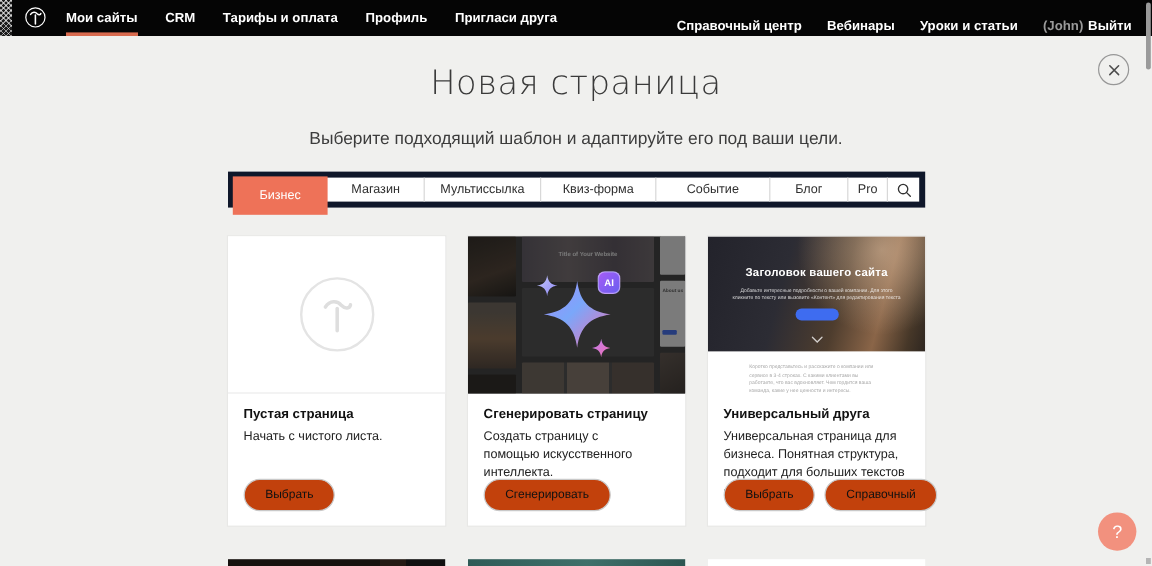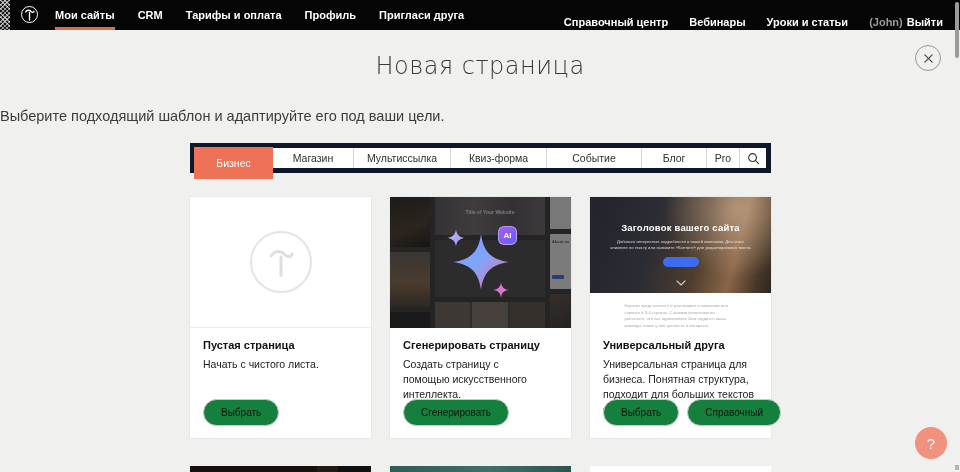--- a/index.html
+++ b/index.html
@@ -19,40 +19,40 @@
   .nav-item.active::after { content:""; position:absolute; left:0; right:0; bottom:0; height:3px; background:#d96b4f; }
   .nav-item.dim { color:#9a9a9a; font-weight:700; }
   .nav-user { display:flex; gap:4px; }
 
   
   .scrollbar { position:absolute; right:0; top:0; width:6px; height:472px; }
   .scroll-thumb { position:absolute; right:1px; top:2px; width:4px; height:56px; background:#9a9a9a; border-radius:2px; }
   .scroll-bottom { position:absolute; right:1px; bottom:2px; width:4px; height:5px; background:#b5b5b5; }
 
   
-  .page-title { position:absolute; left:0; top:52px; width:960px; text-align:center; font-size:24px; font-weight:200; letter-spacing:.5px; color:#3a3a3a; font-family:"DejaVu Sans","Liberation Sans",sans-serif; }
-  .page-subtitle { position:absolute; left:0; top:108px; width:960px; text-align:left; font-size:14.5px; color:#3c3c3c; }
+  .page-title { position:absolute; left:0; top:52px; width:960px; text-align:center; font-size:28px; font-weight:200; letter-spacing:.5px; color:#3a3a3a; font-family:"DejaVu Sans","Liberation Sans",sans-serif; }
+  .page-subtitle { position:absolute; left:0; top:108px; width:960px; text-align:center; font-size:14.5px; color:#3c3c3c; }
   .close-btn { position:absolute; left:915px; top:45px; width:26px; height:26px; border:1px solid #979797; border-radius:50%; background:transparent; display:flex; align-items:center; justify-content:center; cursor:pointer; }
 
   
   .tabs { position:absolute; left:190px; top:143px; width:581px; height:30px; display:flex; background:#fff; border:5px solid #0f172a; }
   .tab { height:100%; display:flex; align-items:center; justify-content:center; font-size:10.5px; color:#2f2f2f; border-right:1px solid #d8d8d8; cursor:pointer; }
   .tab:last-child { border-right:none; }
   .tab.active { background:#ee7258; color:#fff; margin:-1px 0 -1px -1px; height:32px; border-right:none; }
   .t0{width:79px}.t1{width:81px}.t2{width:97px}.t3{width:96px}.t4{width:95px}.t5{width:65px}.t6{width:33px}.t7{flex:1}
 
   
   .cards { position:absolute; left:190px; top:197px; width:581px; display:flex; gap:19px; }
   .card { width:181px; height:241px; background:#fff; position:relative; box-shadow:0 0 0 1px rgba(0,0,0,0.03); }
   .card-img { position:relative; width:181px; height:131px; overflow:hidden; }
   .card-body { position:relative; height:110px; padding:11px 13px; }
   .card-title { font-size:11px; font-weight:700; color:#111; margin-bottom:6px; }
   .card-desc { font-size:10.5px; line-height:1.45; color:#222; }
   .btn-row { position:absolute; left:13px; bottom:12px; display:flex; gap:8px; }
-  .pill-btn { display:inline-block; border:1px solid #c9c9c9; border-radius:14px; background:#15803d; padding:7px 17px; font-size:10px; color:#111; cursor:pointer; font-family:inherit; }
+  .pill-btn { display:inline-block; border:1px solid #c9c9c9; border-radius:14px; background:#c2410c; padding:7px 17px; font-size:10px; color:#111; cursor:pointer; font-family:inherit; }
 
   
   .empty-img { background:#fff; border-bottom:1px solid #ececec; display:flex; align-items:center; justify-content:center; }
   .empty-logo { width:62px; height:62px; border:2px solid #e4e4e4; border-radius:50%; display:flex; align-items:center; justify-content:center; }
 
   
   .ai-img { background:#3a3a3a; }
   .tile { position:absolute; border-radius:1px; }
   .ai-overlay { position:absolute; inset:0; background:rgba(18,18,18,.52); }
   .tile-hero-title { position:absolute; left:45px; top:12px; width:110px; text-align:center; font-size:5px; font-weight:700; color:#e8e8e8; }

